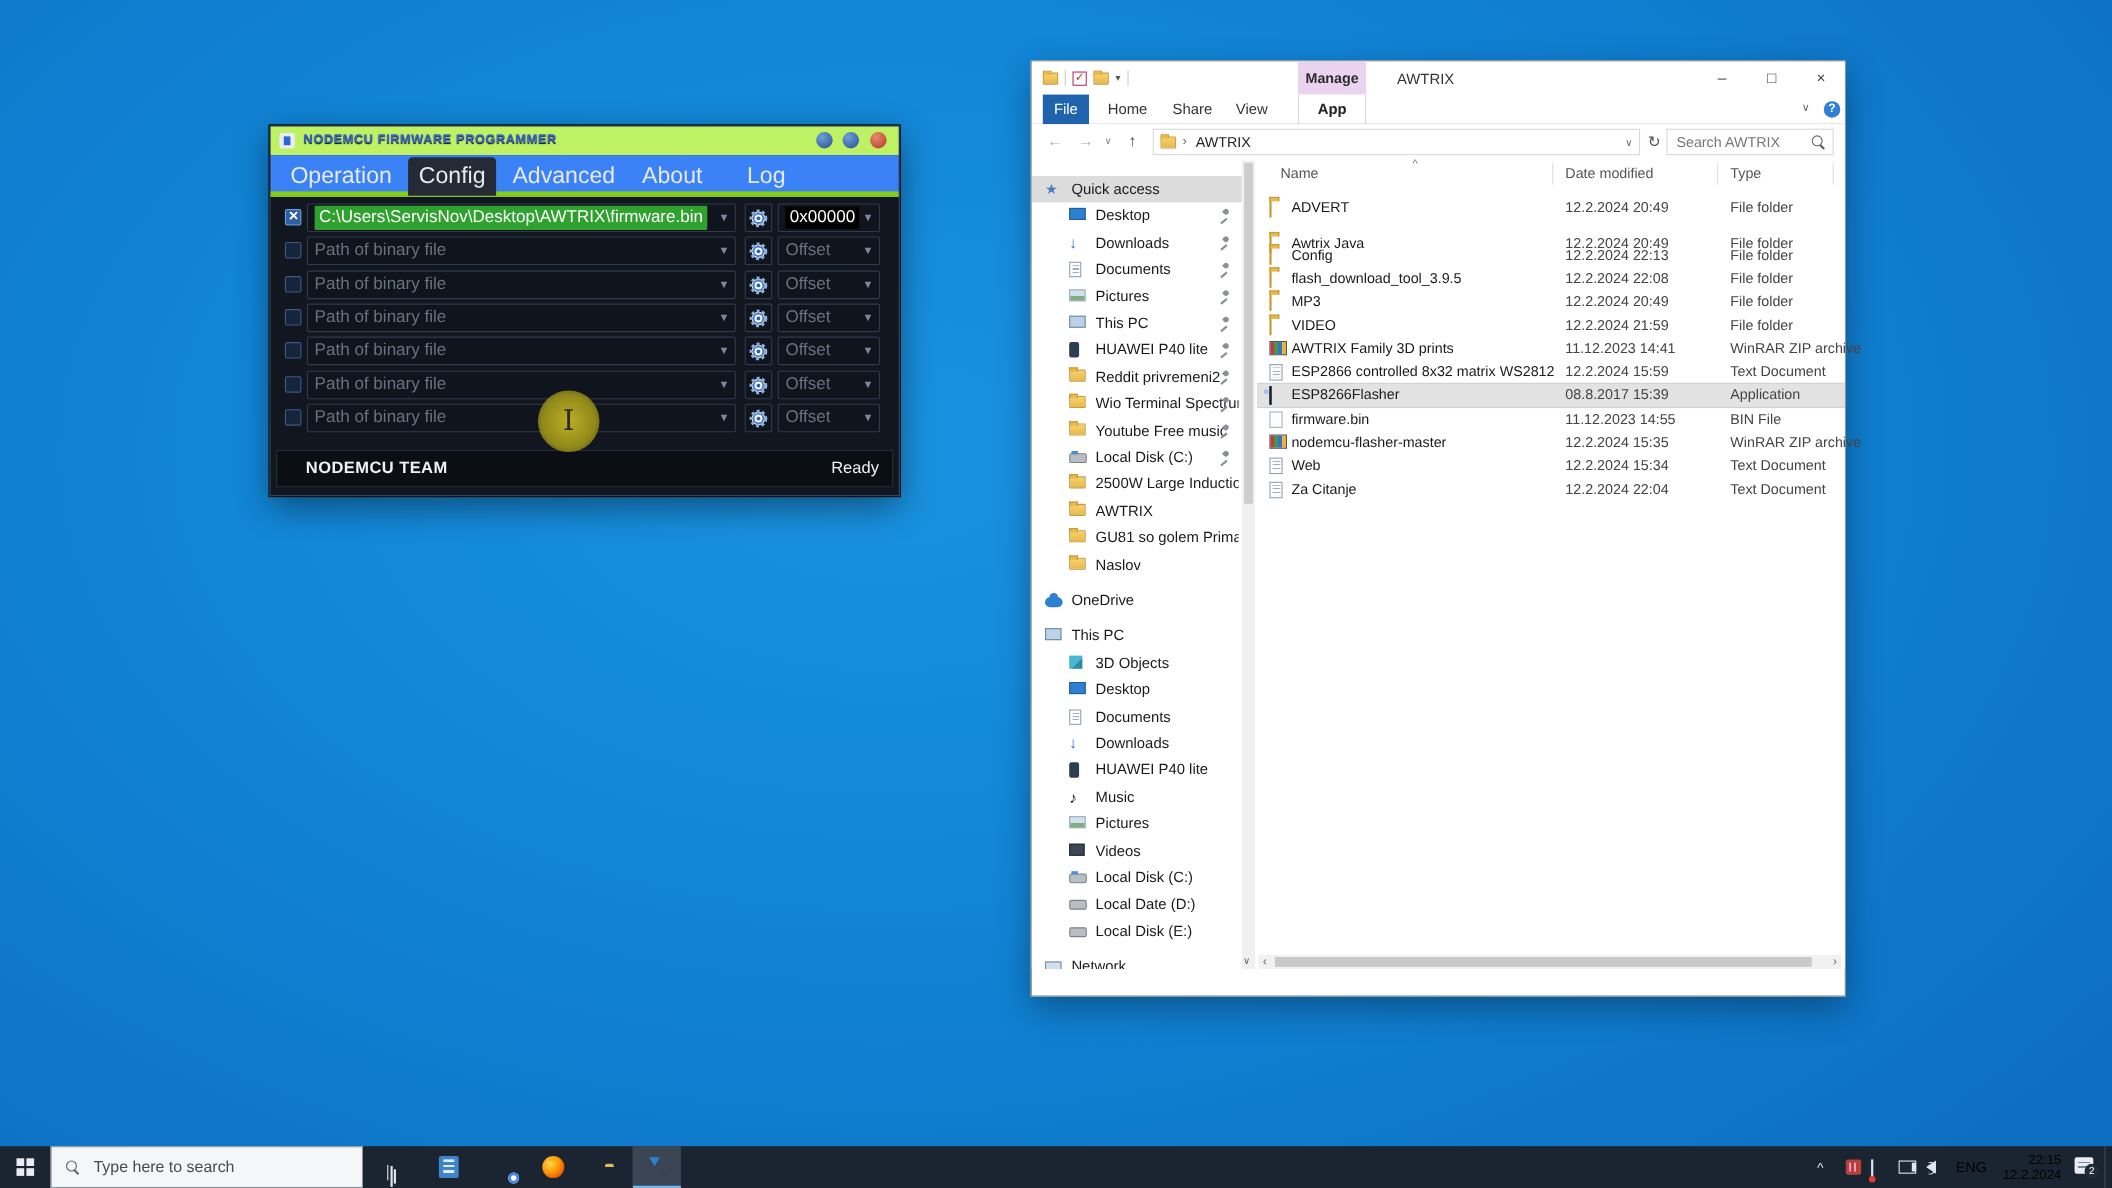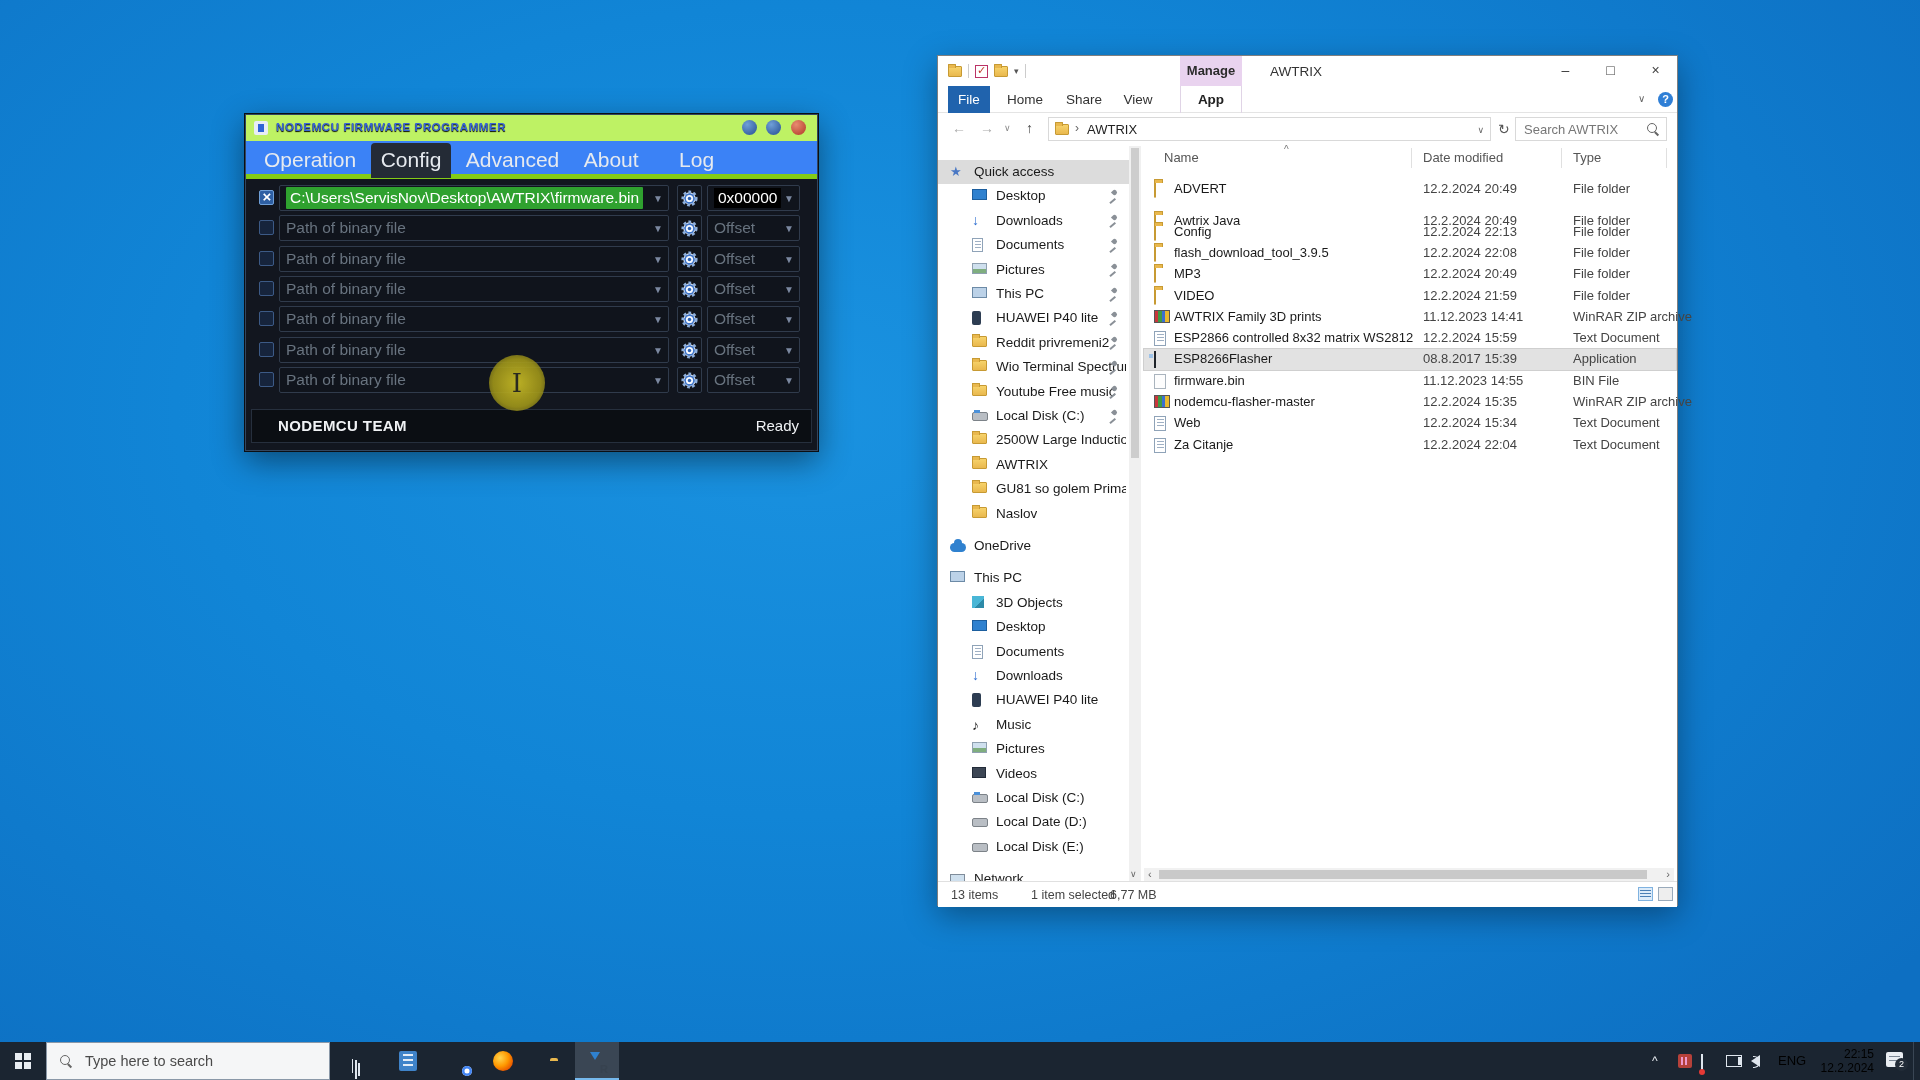--- a/index.html
+++ b/index.html
@@ -513,27 +513,20 @@
               <span class="f-type">Text Document</span>
             </div>
           </div>
         <div class="ex-hscroll">
           <span class="hs-arrow" style="left:4px">‹</span>
           <div class="thumb"></div>
           <span class="hs-arrow" style="right:4px">›</span>
         </div>
       </div>
     </div>
-    <div class="ex-status">
-      <span class="st-txt" style="left:13px">13 items</span>
-      <span class="st-txt" style="left:93px">1 item selected</span>
-      <span class="st-txt" style="left:172px">6,77 MB</span>
-      <span class="view-ic view-list"></span>
-      <span class="view-ic view-thumb"></span>
-    </div>
   </div>
 
   <div id="taskbar">
     <div class="tb-start">
       <span class="winlogo">
           <span></span>
           <span></span>
           <span></span>
           <span></span>
         </span>

